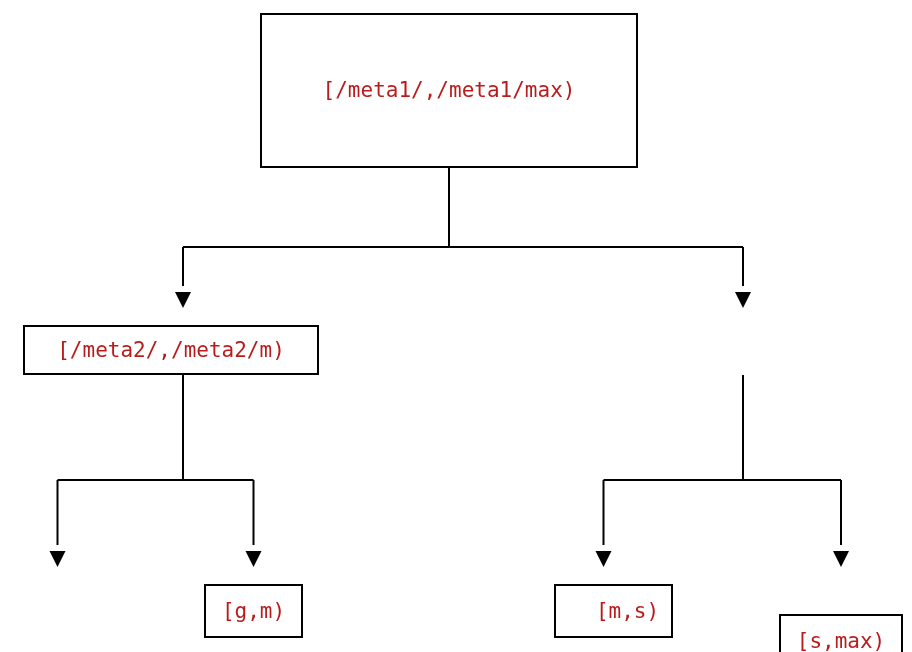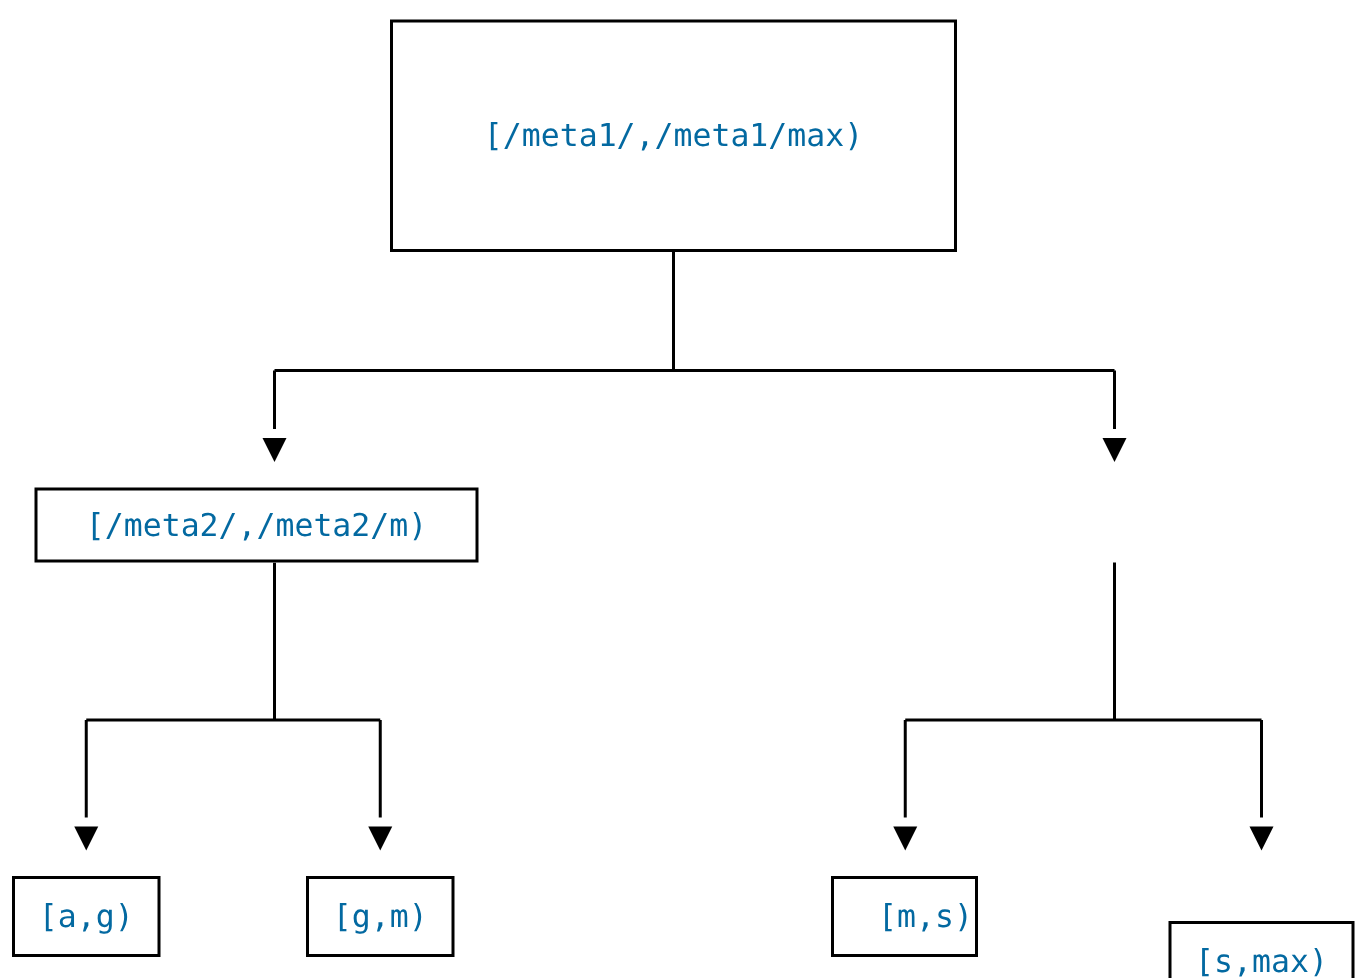--- a/index.html
+++ b/index.html
@@ -24,30 +24,30 @@
   }
   .node {
     position: absolute;
     box-sizing: border-box;
     border: 2px solid #000000;
     background: #ffffff;
     display: flex;
     align-items: center;
     justify-content: center;
     font-size: 21px;
-    color: #0369a1;
+    color: #b91c1c;
     white-space: nowrap;
     line-height: 1;
   }
   .node-root     { left: 260px; top: 13px;  width: 378px; height: 155px; }
   .node-midleft  { left: 23px;  top: 325px; width: 296px; height: 50px;  }
   .node-midright { left: 583px; top: 325px; width: 320px; height: 50px;  }
   .node-leaf1    { left: 8px;   top: 584px; width: 99px;  height: 54px;  }
   .node-leaf2    { left: 204px; top: 584px; width: 99px;  height: 54px;  }
-  .node-leaf3    { left: 554px; top: 584px; width: 98px;  height: 54px; padding-left: 28px;  }
+  .node-leaf3    { left: 554px; top: 584px; width: 119px;  height: 54px; padding-left: 28px;  }
   .node-leaf4    { left: 779px; top: 584px; width: 124px; height: 54px; margin-top: 30px;  }
 </style>
 </head>
 <body>
 
 <div class="canvas">
 
   <svg class="edges-layer" width="912" height="652" viewBox="0 0 912 652" stroke="#000000" stroke-width="2" fill="none">
 
     <path d="M449,168 L449,247"></path>
@@ -74,23 +74,20 @@
 
   <div class="node node-root">
     <span>[/meta1/,/meta1/max)</span>
   </div>
 
   <div class="node node-midleft">
     <span>[/meta2/,/meta2/m)</span>
   </div>
 
 
-  <div class="node node-leaf1">
-    <span>[a,g)</span>
-  </div>
 
   <div class="node node-leaf2">
     <span>[g,m)</span>
   </div>
 
   <div class="node node-leaf3">
     <span>[m,s)</span>
   </div>
 
   <div class="node node-leaf4">

